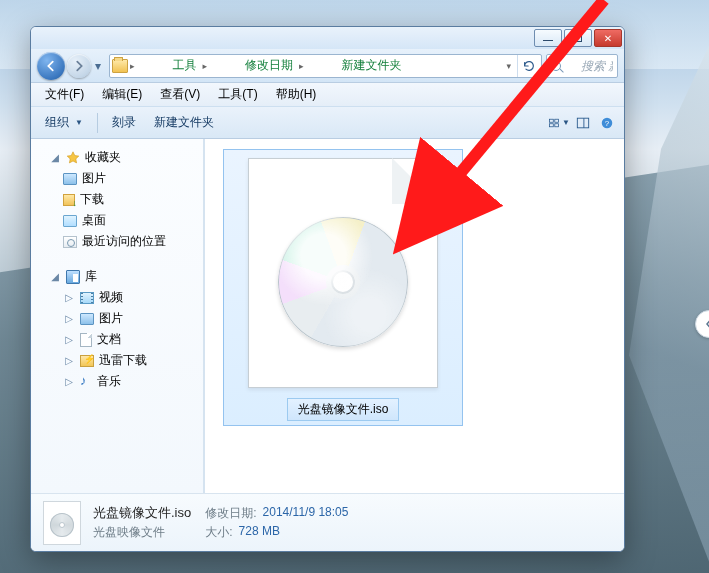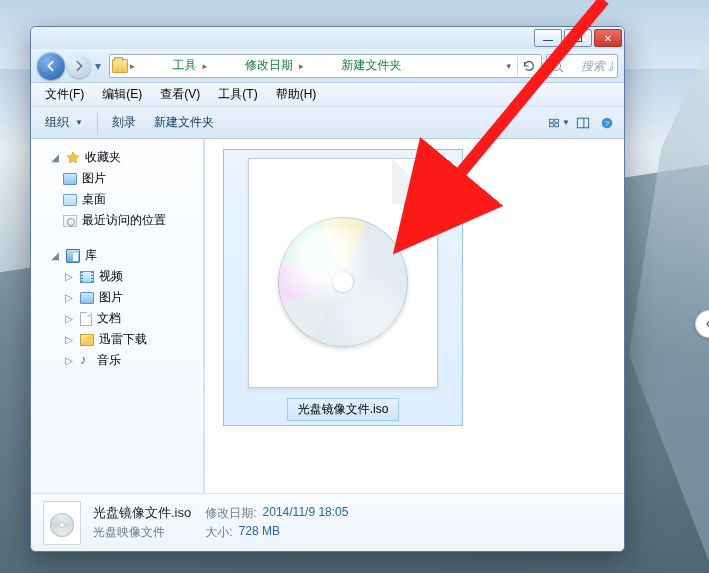--- a/index.html
+++ b/index.html
@@ -420,20 +420,24 @@
                 <path d="M7 .8l1.8 3.8 4 .5-3 2.8.8 4L7 10l-3.6 1.9.8-4-3-2.8 4-.5z" fill="#f6c544" stroke="#d29a1e" stroke-width=".6"></path>
               </svg>
           </span>
           <span class="label">收藏夹</span>
         </div>
         <div class="node indent">
           <span class="pic-ico"></span>
           <span class="label">图片</span>
         </div>
         <div class="node indent">
+          <span class="down-ico"></span>
+          <span class="label">下载</span>
+        </div>
+        <div class="node indent">
           <span class="desk-ico"></span>
           <span class="label">桌面</span>
         </div>
         <div class="node indent">
           <span class="recent-ico"></span>
           <span class="label">最近访问的位置</span>
         </div>
 
         <div style="height:14px"></div>
 

